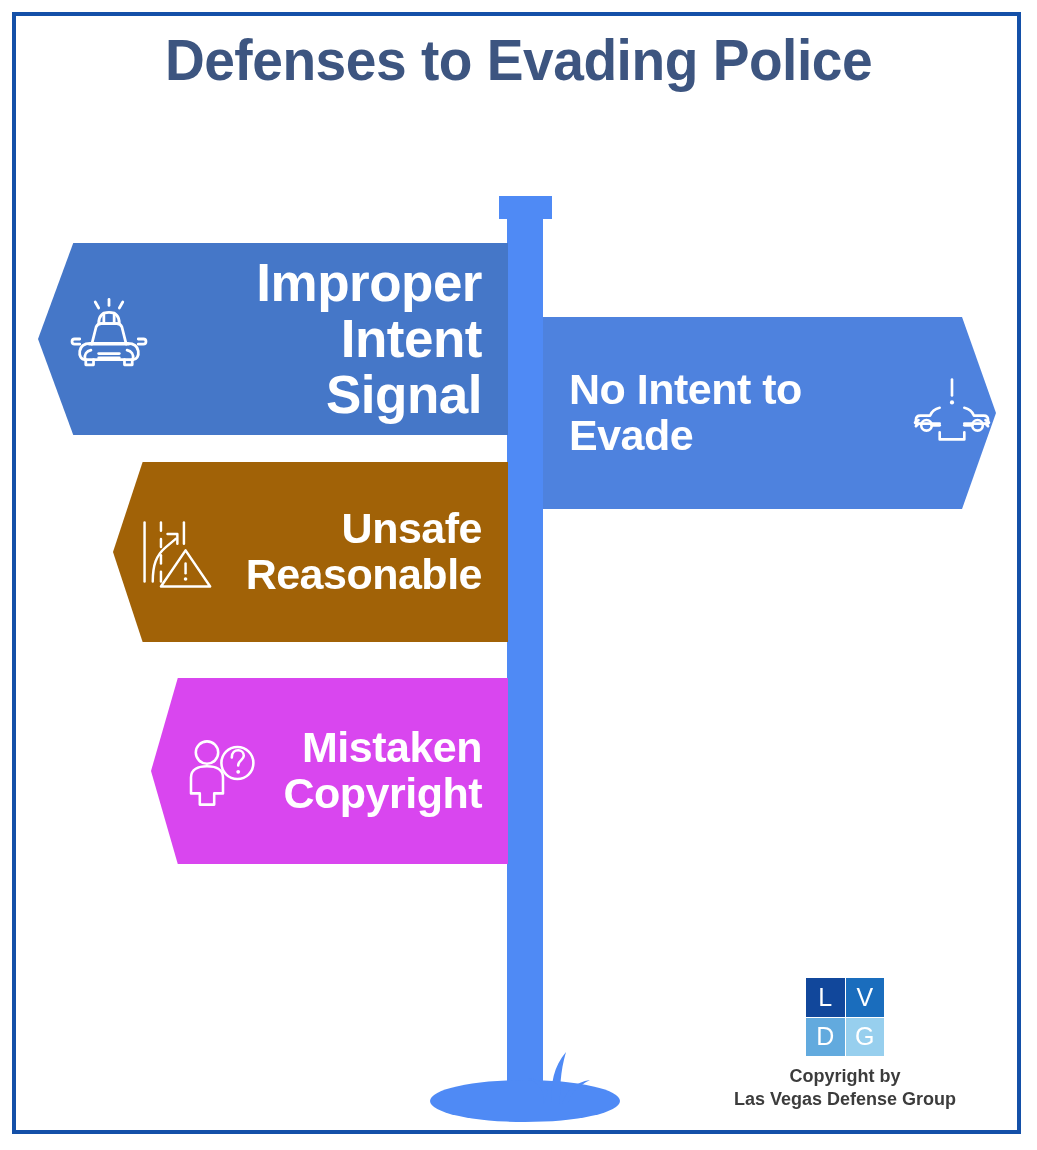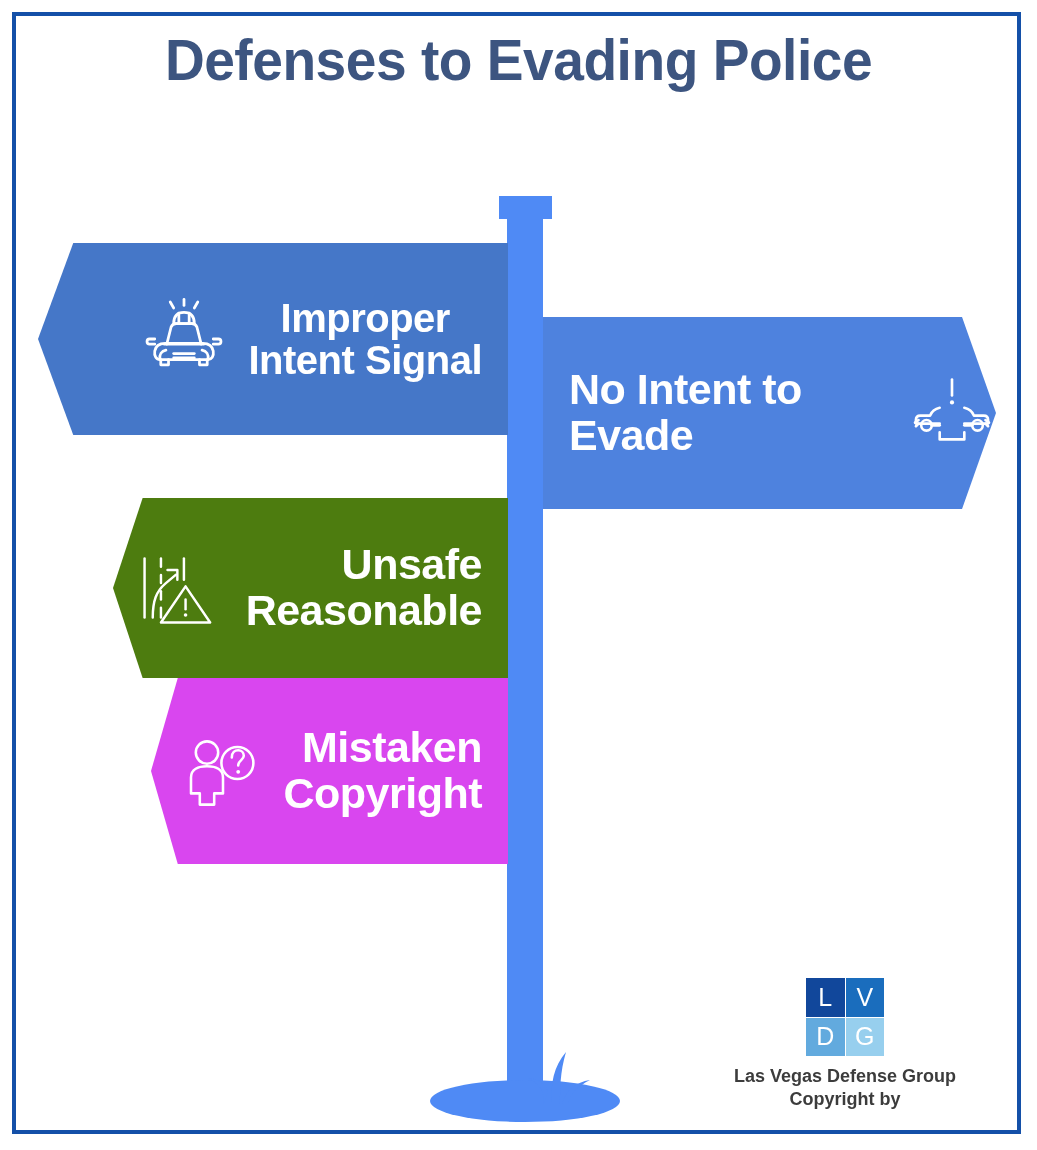--- a/index.html
+++ b/index.html
@@ -114,21 +114,21 @@
     justify-content: space-between;
     padding-left: 26px;
   }
   .sign.right .label { text-align: left; }
 
   
   #sign-improper-police-signal {
     left: 38px;  top: 243px;  width: 470px; height: 192px;
     background: #4577c8;
   }
-  #sign-improper-police-signal .label { font-size: 40px; text-align: center; }
+  #sign-improper-police-signal .label { font-size: 53px; }
   #sign-improper-police-signal .icon { margin-right: 22px; margin-left: 28px; }
 
   #sign-no-intent-to-evade {
     left: 543px; top: 317px;  width: 453px; height: 192px;
     background: #4e82de;
   }
   #sign-no-intent-to-evade .label { font-size: 43px; }
   #sign-no-intent-to-evade .icon { margin-left: 34px; }
 
   #sign-unsafe-conditions {
@@ -257,21 +257,21 @@
 
       <path d="M64 44 C69 45, 73 48, 75 53 L86 53 C89 53, 91 55, 91 58 L91 62 L64 62"></path>
       <path d="M88 62 L91 65 M88 58 L92 61"></path>
       <circle cx="79" cy="64" r="6"></circle>
       <path d="M73 64 L64 64"></path>
 
       <path d="M36 72 L36 80 L64 80 L64 72"></path>
     </svg>
   </div>
 
-  <div class="sign left" id="sign-unsafe-conditions" style="background: #4d7c0f; margin-top: 36px;">
+  <div class="sign left" id="sign-unsafe-conditions" style="background: #a16207;">
     <svg class="icon" width="82" height="82" viewBox="0 0 100 100" fill="none" stroke="#ffffff" stroke-width="3" stroke-linecap="round" stroke-linejoin="round">
 
       <path d="M8 14 L8 86"></path>
 
       <path d="M28 14 L28 24"></path>
       <path d="M28 34 L28 44"></path>
       <path d="M28 54 L28 64"></path>
       <path d="M28 74 L28 86"></path>
 
       <path d="M56 14 L56 40"></path>
@@ -308,18 +308,18 @@
   </div>
 
   <div id="logo-block">
     <div id="logo-grid">
       <div class="logo-cell" style="background: rgb(17, 71, 155);">L</div>
       <div class="logo-cell" style="background: rgb(26, 109, 189);">V</div>
       <div class="logo-cell" style="background: rgb(98, 170, 222);">D</div>
       <div class="logo-cell" style="background: rgb(151, 207, 238);">G</div>
     </div>
     <div id="copyright">
+      <span class="line">Copyright by</span>
       <span class="line">Las Vegas Defense Group</span>
-      <span class="line">Copyright by</span>
     </div>
   </div>
 
 </div>
 
 </body></html>

